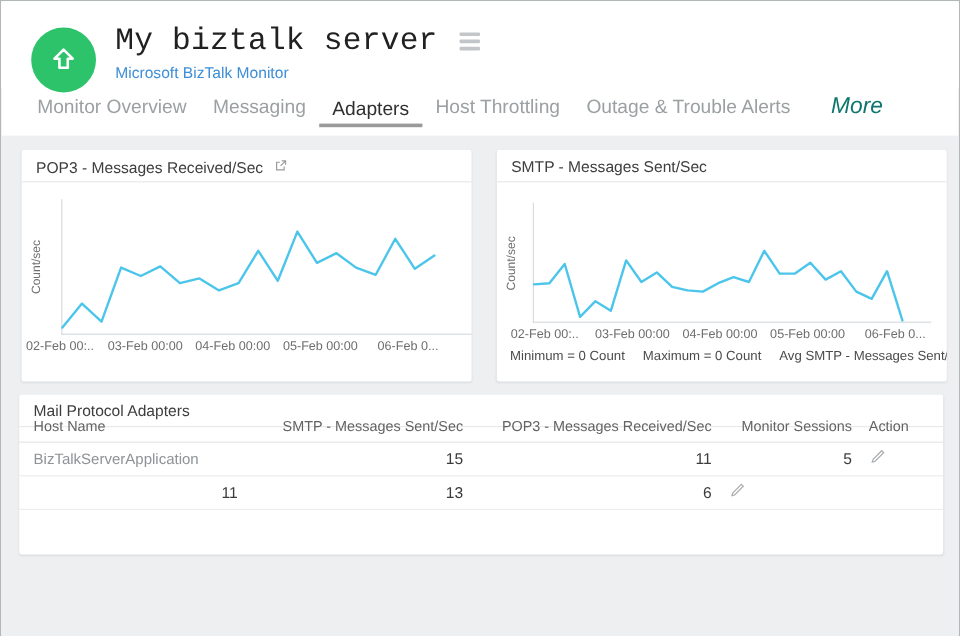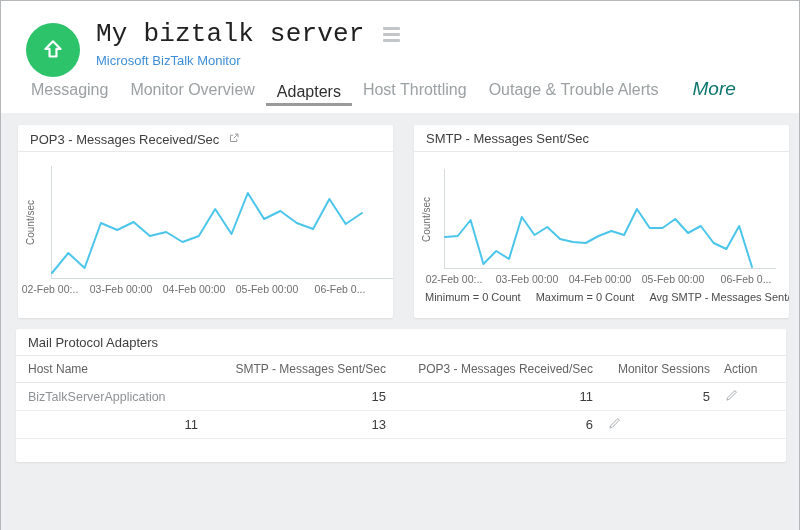--- a/index.html
+++ b/index.html
@@ -70,22 +70,22 @@
       <span class="burger">
           <i></i>
           <i></i>
           <i></i>
         </span>
     </div>
     <a class="subtitle">Microsoft BizTalk Monitor</a>
   </header>
 
   <nav class="tabs">
+    <span class="tab">Monitor Overview</span>
     <span class="tab">Messaging</span>
-    <span class="tab">Monitor Overview</span>
     <span class="tab active">Adapters</span>
     <span class="tab">Host Throttling</span>
     <span class="tab">Outage &amp; Trouble Alerts</span>
     <span class="tab more">More</span>
   </nav>
 
   <main class="content">
 
     <section class="panel chart-panel left">
       <div class="panel-title-row">
@@ -129,21 +129,21 @@
         <span>Minimum = 0 Count</span>
         <span>Maximum = 0 Count</span>
         <span>Avg SMTP - Messages Sent/Sec = 0 Count</span>
       </div>
     </section>
 
     <section class="panel table-panel">
       <div class="panel-title-row">
         <span>Mail Protocol Adapters</span>
       </div>
-      <div style="position:absolute; left:0; top:26px; right:0;">
+      <div style="position:absolute; left:0; top:12px; right:0;">
         <div class="tgrid thead">
           <span>Host Name</span>
           <span class="r">SMTP - Messages Sent/Sec</span>
           <span class="r">POP3 - Messages Received/Sec</span>
           <span class="r">Monitor Sessions</span>
           <span class="act">Action</span>
         </div>
         <div class="tgrid trow">
           <span class="host">BizTalkServerApplication</span>
           <span class="num">15</span>

